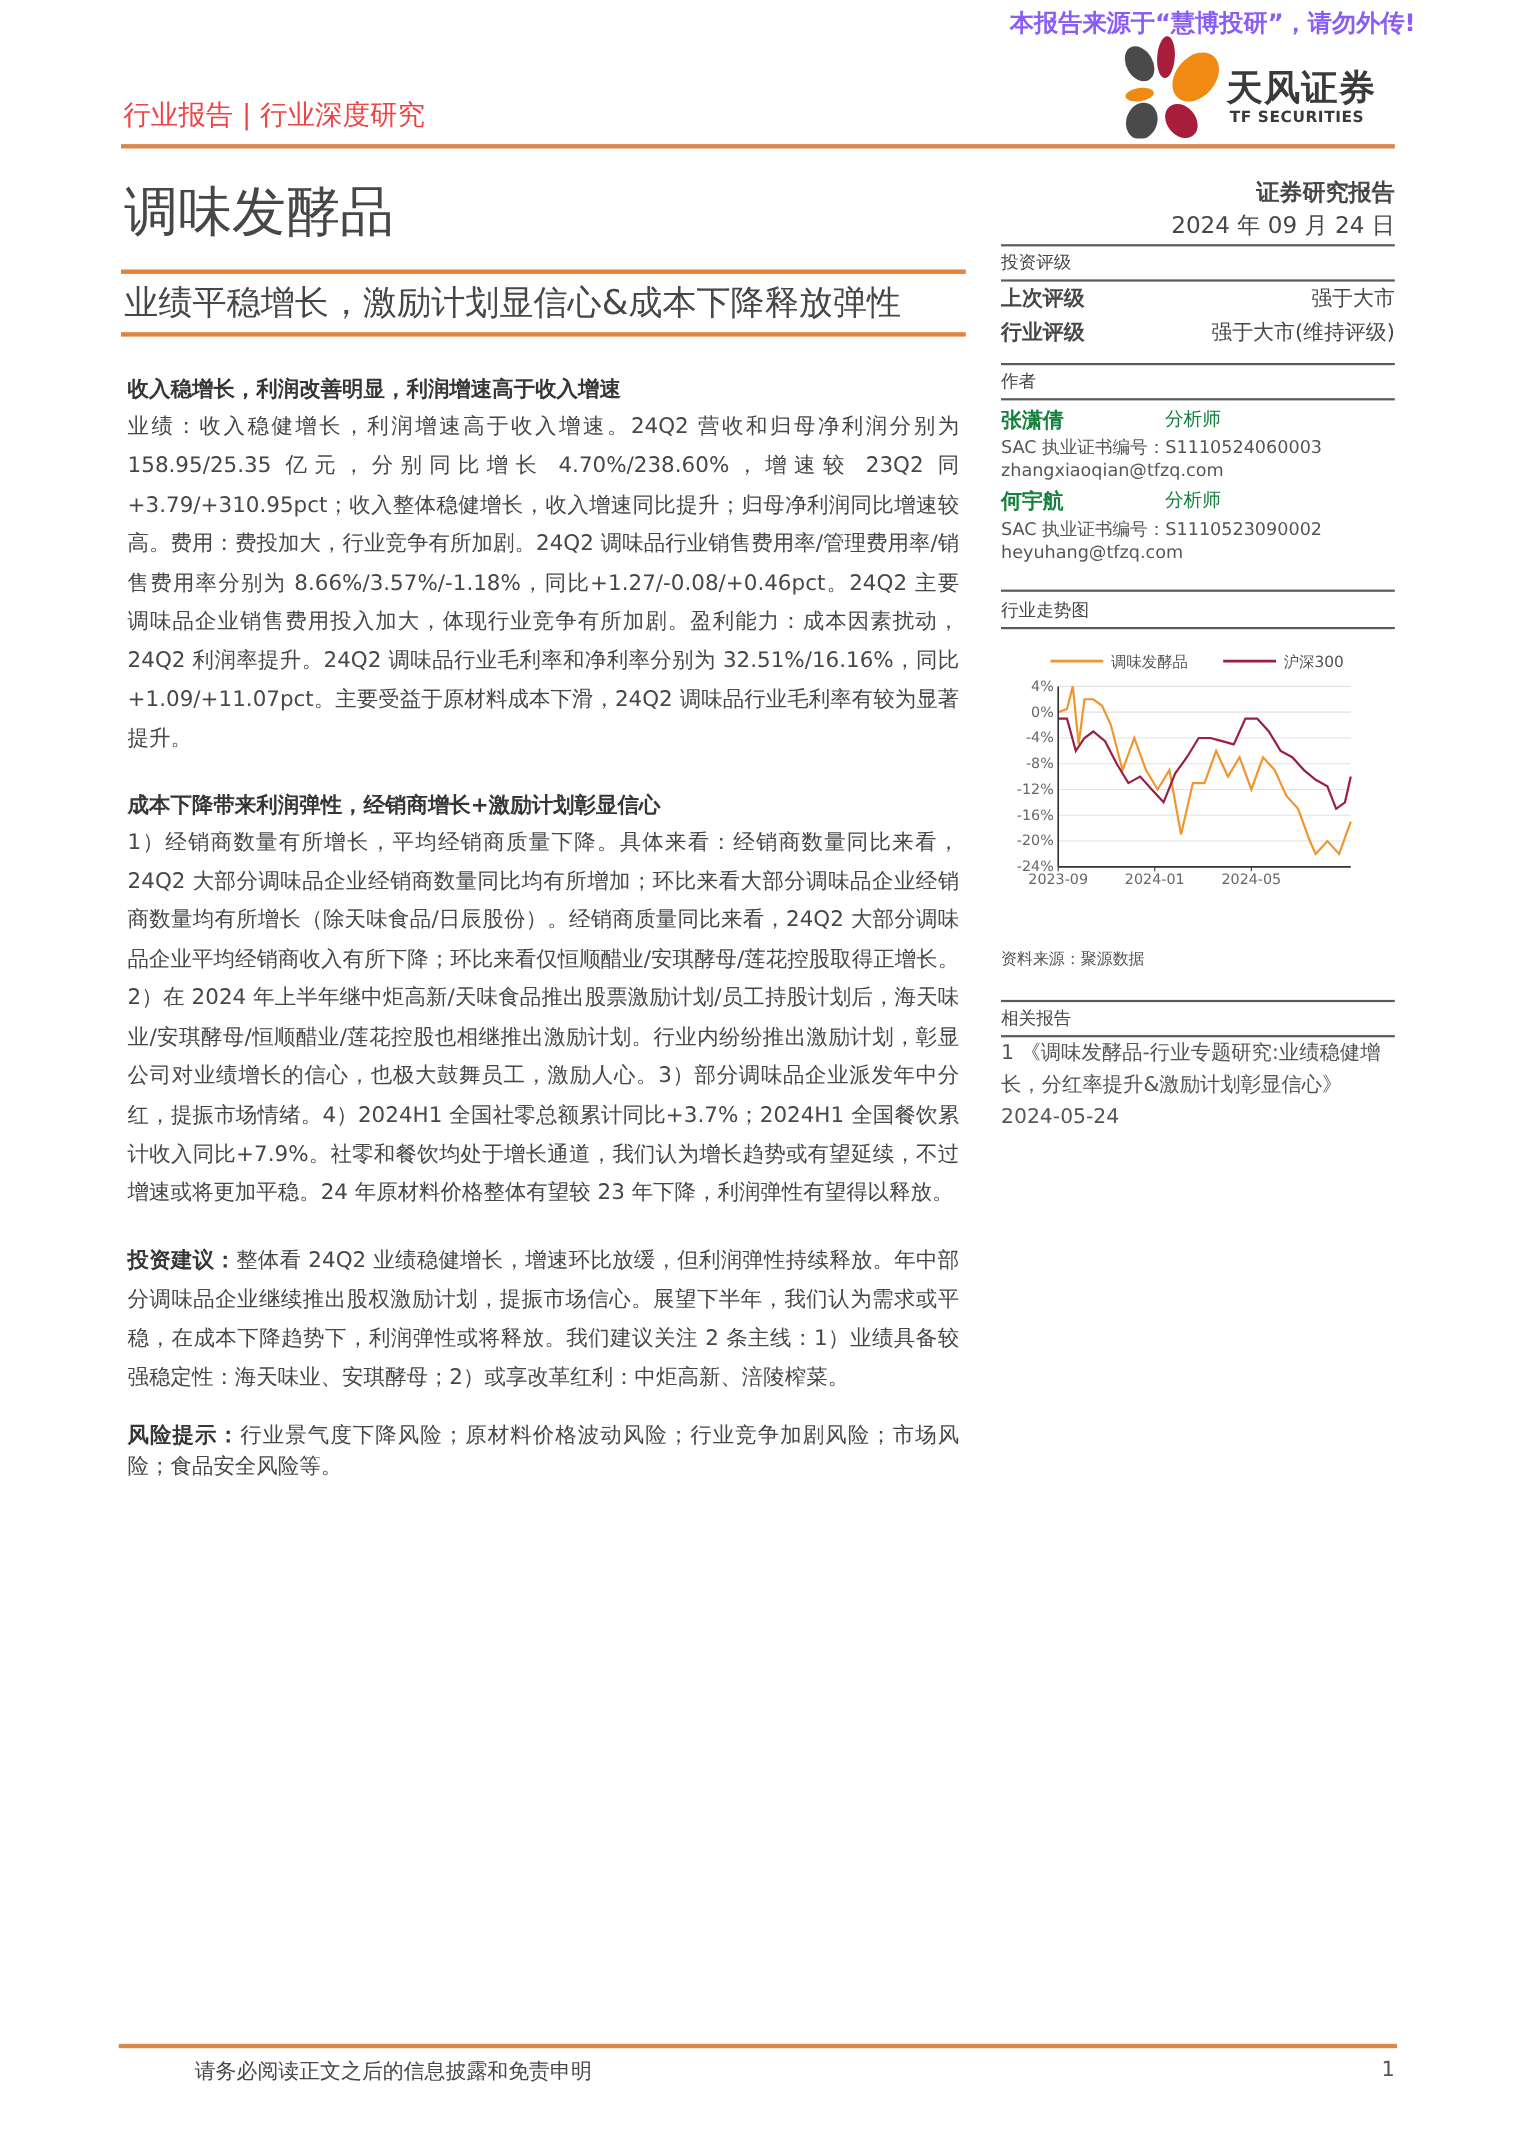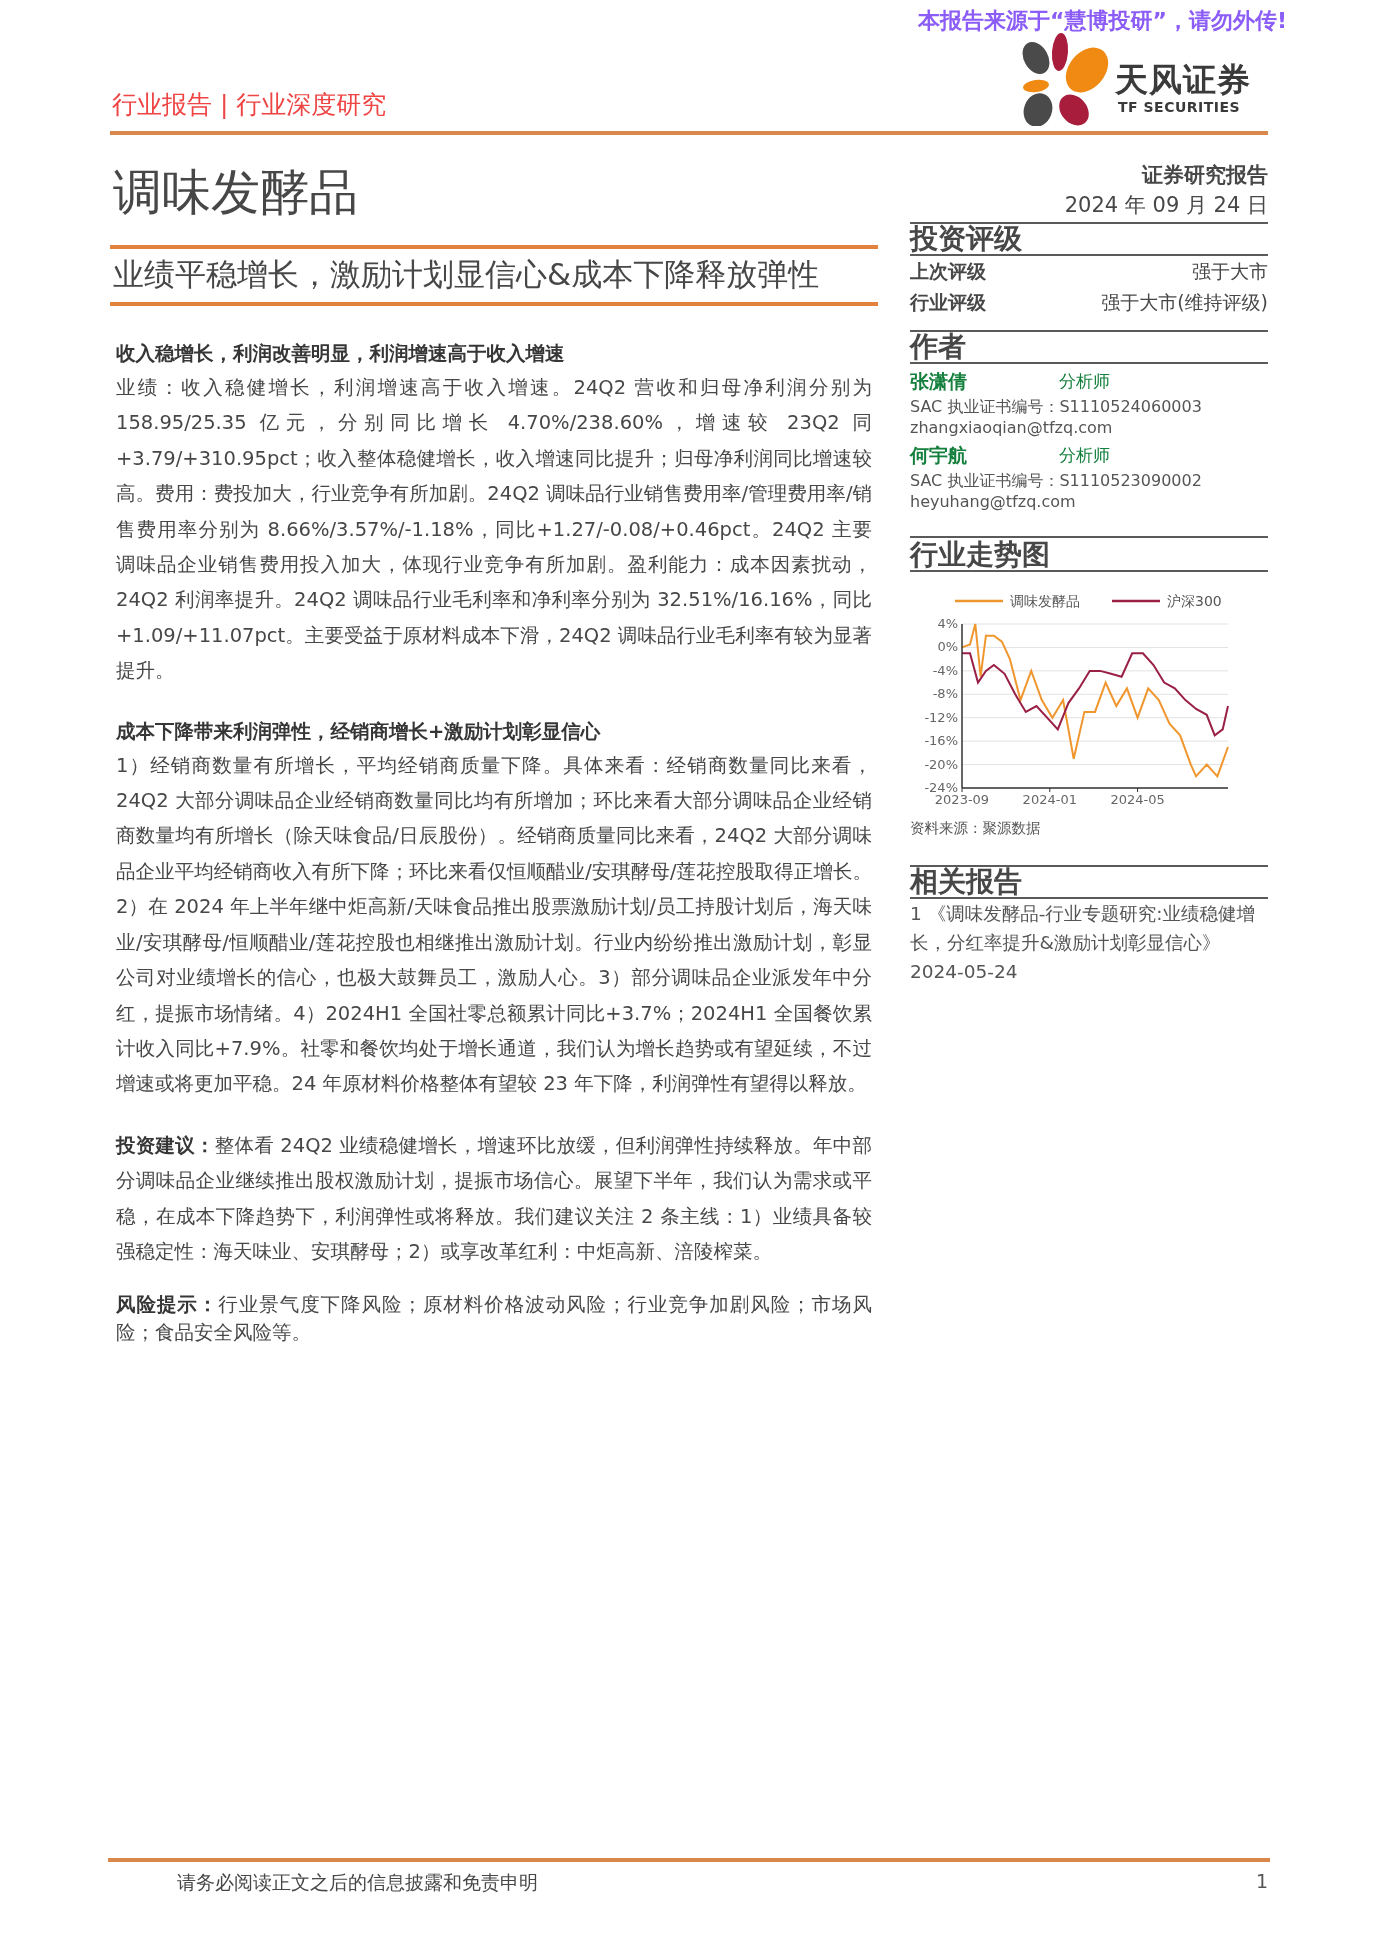--- a/index.html
+++ b/index.html
@@ -24,29 +24,29 @@
   .sec-head { font-size: 19.5px; font-weight: bold; color: #363636; line-height: 32px; white-space: nowrap; }
   .para { font-size: 19.5px; color: #474747; line-height: 35.4px; text-align: justify; text-align-last: left; }
   .para b { color: #363636; }
   .gap-a { height: 27px; }
   .gap-b { height: 26px; }
 
   .right-col { position: absolute; left: 910px; top: 160px; width: 358px; }
   .report-type { text-align: right; font-size: 21px; font-weight: bold; color: #474747; line-height: 30px; }
   .report-date { text-align: right; font-size: 21px; color: #474747; line-height: 30px; }
   .rline { height: 2px; background: #5a5a5a; }
-  .rhead { font-size: 28px; font-weight: bold; color: #474747; line-height: 30px; }
+  .rhead { font-size: 16px; font-weight: normal; color: #474747; line-height: 30px; }
   .rrow { display: flex; justify-content: space-between; font-size: 19px; color: #474747; line-height: 31px; }
   .rrow .k { font-weight: bold; }
   .author-name { font-size: 19px; font-weight: bold; color: #15803d; line-height: 26px; display: flex; font-family: Liberation Mono, monospace; }
   .author-name .role { font-weight: normal; margin-left: 92px; font-size: 17px; }
   .author-line { font-size: 16px; color: #555; line-height: 21px; white-space: nowrap; }
 
   .chart-wrap { position: relative; width: 358px; height: 245px; }
-  .source { font-size: 14.5px; color: #555; line-height: 22px; }
+  .source { font-size: 14.5px; color: #555; line-height: 22px; margin-top: 44px; }
   .related { font-size: 18.5px; color: #555; line-height: 29px; }
 
   .rule-bottom { position: absolute; left: 108px; top: 1858px; width: 1162px; height: 4px; background: #d9874a; }
   .footer-text { position: absolute; left: 177px; top: 1870px; font-size: 19px; color: #474747; white-space: nowrap; }
   .page-num { position: absolute; left: 1256px; top: 1870px; font-size: 19px; color: #555; }
 </style>
 </head>
 <body>
 
 <div class="watermark">本报告来源于“慧博投研”，请勿外传!</div>

